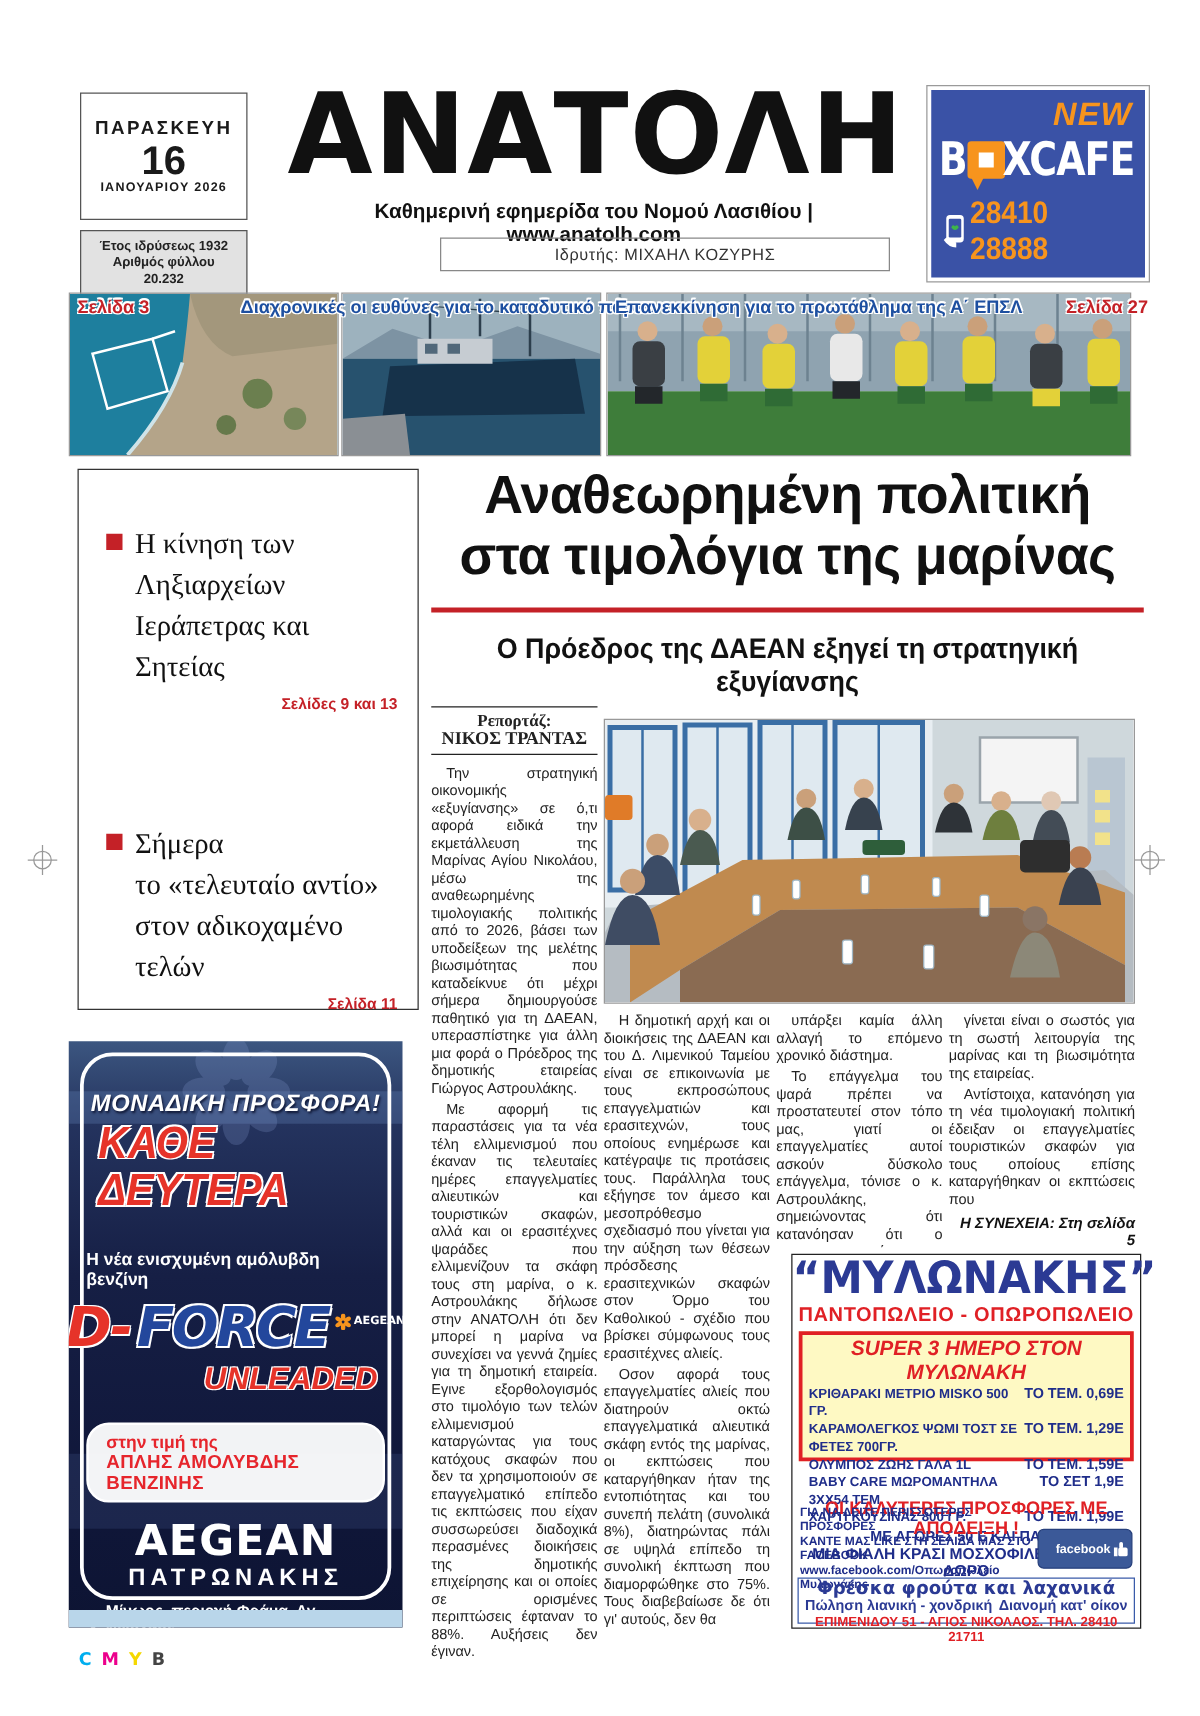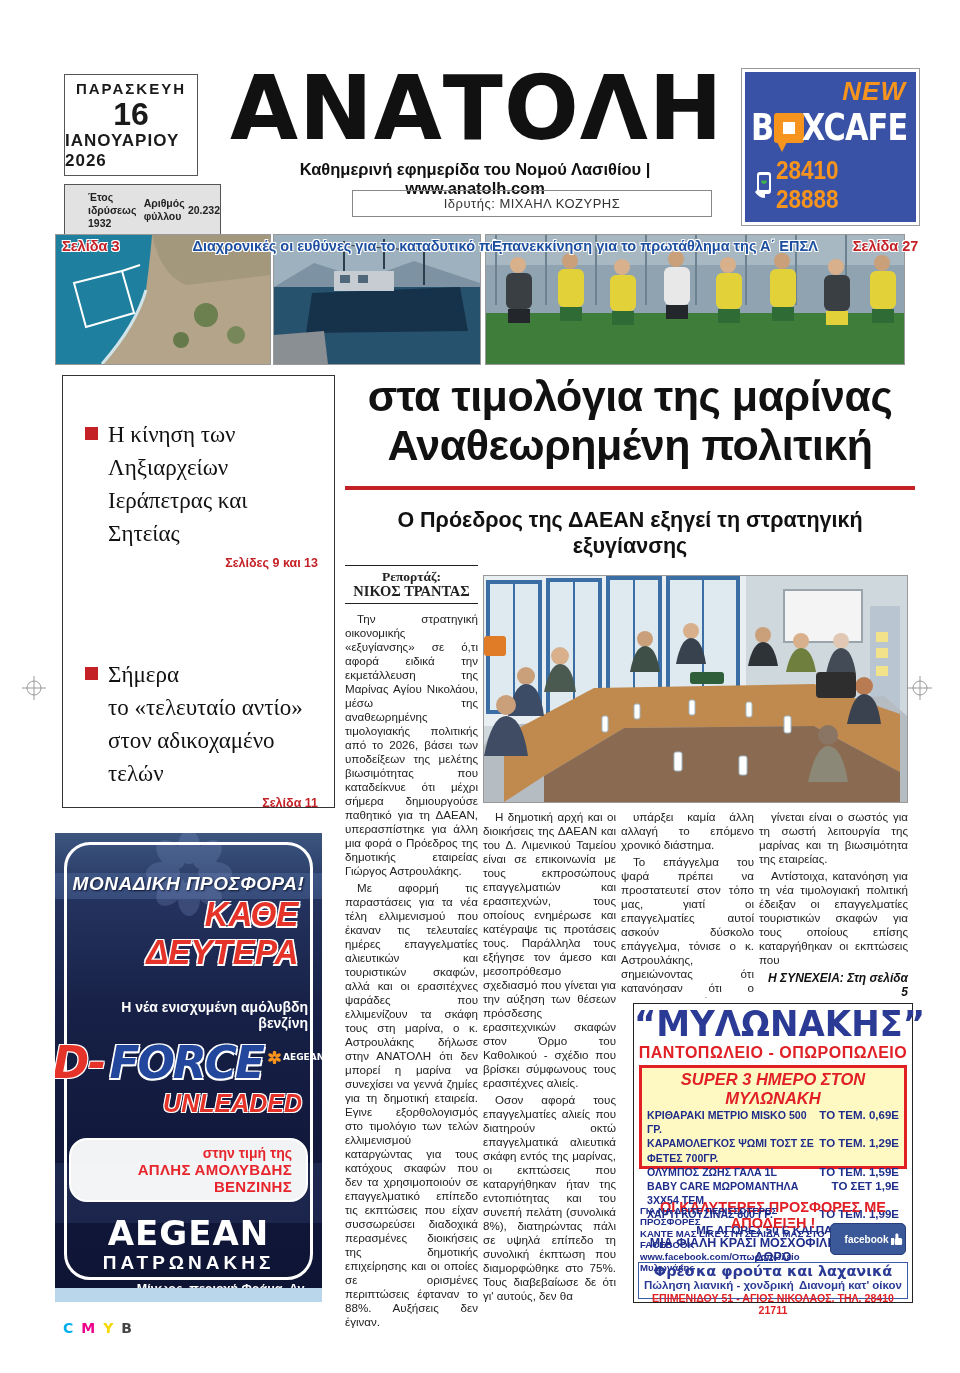--- a/index.html
+++ b/index.html
@@ -4,23 +4,23 @@
 <style>
   html,body{margin:0;padding:0;background:#fff;}
   #page{position:relative;width:960px;height:1373px;background:#fff;overflow:hidden;
         font-family:"Liberation Sans",sans-serif;color:#1a1a1a;}
   .abs{position:absolute;}
   
   .date-box{left:64px;top:74px;width:132px;height:100px;border:1.5px solid #555;
     display:flex;flex-direction:column;align-items:center;justify-content:center;gap:2px;}
   .date-day{font-weight:bold;font-size:15px;letter-spacing:2px;}
   .date-num{font-weight:bold;font-size:32px;line-height:30px;}
-  .date-my{font-weight:bold;font-size:17px;letter-spacing:1px;}
+  .date-my{font-weight:bold;font-size:10px;letter-spacing:1px;}
   .found-box{left:64px;top:184px;width:132px;height:50px;background:#e2e2e2;border:1.5px solid #555;
-    display:flex;align-items:center;justify-content:center;padding-left:23px;}
+    display:flex;flex-direction:column;align-items:center;justify-content:center;}
   .found-box div{font-weight:bold;font-size:10.5px;line-height:13px;color:#222;}
   .masthead{left:230px;top:62px;width:490px;text-align:center;font-weight:900;font-size:88px;line-height:92px;
     font-family:"DejaVu Sans",sans-serif;letter-spacing:1px;transform:scaleY(1.02);color:#111;}
   .tagline{left:230px;top:160px;width:490px;text-align:center;font-weight:bold;font-size:16.5px;color:#111;}
   .founder-box{left:352px;top:190px;width:358px;height:25px;border:1px solid #888;
     display:flex;align-items:center;justify-content:center;font-size:13px;color:#333;letter-spacing:.5px;}
   
   .boxcafe{left:741px;top:68px;width:179px;height:158px;border:1px solid #9a9a9a;background:#fff;padding:3px;box-sizing:border-box;}
   .boxcafe-in{position:relative;width:100%;height:100%;background:#3a52a6;}
   .bc-new{position:absolute;right:10px;top:4px;font-style:italic;font-weight:900;font-size:26px;color:#f7941d;letter-spacing:1px;margin-left:47px;}
@@ -54,21 +54,21 @@
   .col{font-size:11.6px;line-height:14px;text-align:justify;color:#222;}
   .col p{margin:0 0 3px 0;text-indent:12px;}
   .cont{text-align:right;font-weight:bold;font-style:italic;font-size:12px;margin-top:4px;color:#111;}
   
   .aegean{left:55px;top:833px;width:267px;height:469px;overflow:hidden;
     background:linear-gradient(180deg,#3c5680 0%,#24335e 14%,#161f45 40%,#10173a 75%,#0d1433 100%);}
   .aeg-band{position:absolute;left:0;top:40px;width:267px;height:26px;background:#5d7bb0;opacity:.35;}
   .aeg-band2{position:absolute;left:0;top:330px;width:267px;height:60px;background:#43578c;opacity:.25;}
   .aeg-frame{position:absolute;left:9px;top:9px;right:9px;bottom:22px;border:3px solid #fff;border-radius:26px;}
   .aeg-strip{position:absolute;left:0;bottom:0;width:267px;height:14px;background:#b9d6ea;}
-  .aeg-content{position:absolute;left:14px;top:14px;right:14px;bottom:26px;display:flex;flex-direction:column;align-items:center;text-align:right;}
+  .aeg-content{position:absolute;left:14px;top:14px;right:14px;bottom:26px;display:flex;flex-direction:column;align-items:center;text-align:left;}
   .aeg-offer{margin-top:26px;font-style:italic;font-weight:900;font-size:19px;color:#fff;letter-spacing:.5px;text-shadow:1px 1px 2px #0c1330;}
   .aeg-day{font-style:italic;font-weight:900;font-size:36px;line-height:38px;color:#e63329;letter-spacing:0;
     text-shadow:-1.5px -1.5px 0 #fff,1.5px -1.5px 0 #fff,-1.5px 1.5px 0 #fff,1.5px 1.5px 0 #fff;transform:scaleX(.92);}
   .aeg-desc{margin-top:28px;font-size:14px;color:#fff;font-weight:bold;}
   .dforce{margin-top:4px;display:flex;align-items:flex-end;gap:5px;font-style:italic;font-weight:900;
     font-family:"DejaVu Sans",sans-serif;font-size:44px;line-height:44px;letter-spacing:-2px;}
   .df-red{color:#e63329;text-shadow:-1px -1px 0 #fff,1px -1px 0 #fff,-1px 1px 0 #fff,1px 1px 0 #fff;}
   .df-blue{color:#23479c;text-shadow:-1.5px -1.5px 0 #fff,1.5px -1.5px 0 #fff,-1.5px 1.5px 0 #fff,1.5px 1.5px 0 #fff;}
   .df-brand{display:flex;align-items:center;gap:2px;margin-bottom:6px;font-style:normal;letter-spacing:0;}
   .df-brand span{font-size:9px;font-weight:900;color:#fff;}
@@ -275,22 +275,22 @@
         <span>Σήμερα</span><br>
         <span>το «τελευταίο αντίο»</span><br>
         <span>στον αδικοχαμένο</span><br>
         <span>τελών</span>
       </span>
     </div>
     <div class="hl-pages">Σελίδα 11</div>
   </div>
 
   <div class="abs headline">
+    <div>Αναθεωρημένη πολιτική</div>
     <div>στα τιμολόγια της μαρίνας</div>
-    <div>Αναθεωρημένη πολιτική</div>
   </div>
   <div class="abs red-rule"></div>
   <div class="abs subhead">Ο Πρόεδρος της ΔΑΕΑΝ εξηγεί τη στρατηγική εξυγίανσης</div>
 
   <div class="abs photo" style="left:483px;top:575px;width:425px;height:228px">
     <svg width="423" height="226">
       <rect width="423" height="226" fill="#cfd8dc"></rect>
       <g>
         <rect x="0" y="0" width="262" height="150" fill="#e8eef2"></rect>
         <g fill="#dfe9f0" stroke="#3a6ea5" stroke-width="4">

